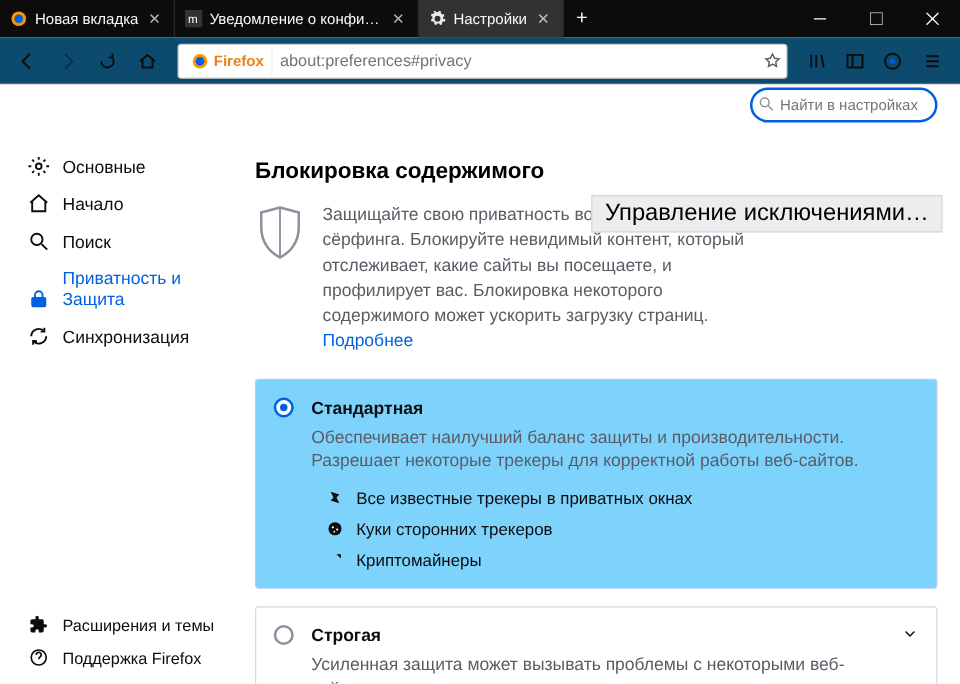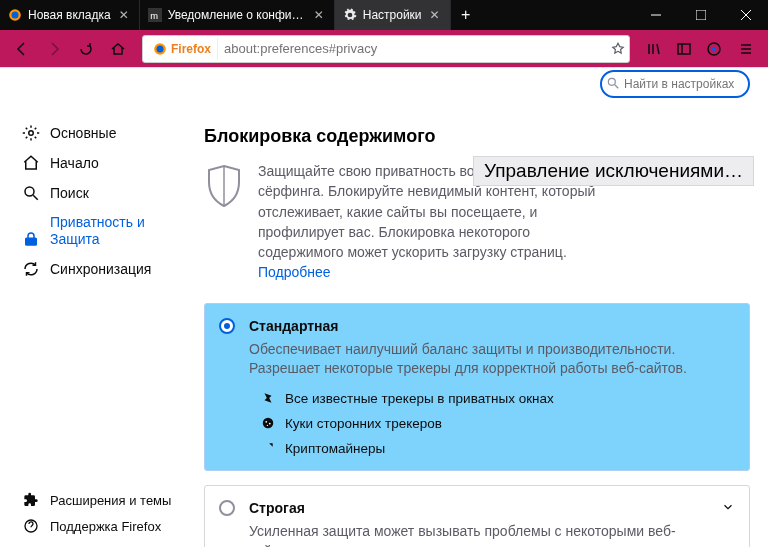--- a/index.html
+++ b/index.html
@@ -6,21 +6,21 @@
 html, body { width: 768px; height: 547px; overflow: hidden; background: #fff; }
 .titlebar { height: 30px; background: #0c0c0d; display: flex; align-items: stretch; color: #f9f9fa; font-size: 12px; }
 .tab { display: flex; align-items: center; padding: 0 8px; gap: 6px; border-right: 1px solid #2a2a2e; max-width: 180px; min-width: 0; }
 .tab.active { background: #323234; }
 .tab-title { white-space: nowrap; overflow: hidden; text-overflow: ellipsis; flex: 1; font-size: 12px; }
 .tab-close { width: 14px; height: 14px; display: flex; align-items: center; justify-content: center; cursor: pointer; opacity: .7; }
 .tab-add { width: 30px; display: flex; align-items: center; justify-content: center; cursor: pointer; font-size: 16px; }
 .titlebar-spacer { flex: 1; }
 .win-controls { display: flex; }
 .win-btn { width: 45px; display: flex; align-items: center; justify-content: center; cursor: pointer; }
-.toolbar { height: 38px; background: #be185d; border-bottom: 1px solid #e0e0e2; display: flex; align-items: center; padding: 0 8px; gap: 4px; }
+.toolbar { height: 38px; background: #0c4a6e; border-bottom: 1px solid #e0e0e2; display: flex; align-items: center; padding: 0 8px; gap: 4px; }
 .tb-btn { width: 28px; height: 28px; display: flex; align-items: center; justify-content: center; cursor: pointer; border-radius: 2px; }
 .tb-btn.disabled { opacity: .4; }
 .urlbar { flex: 1; height: 28px; background: #fff; border: 1px solid #ccc; border-radius: 3px; display: flex; align-items: center; margin: 0 6px; padding: 0 4px; gap: 6px; }
 .urlbar .identity { display:flex; align-items:center; gap:4px; font-size:12px; padding:0 6px; height:22px; border-right:1px solid #eee; }
 .urlbar .identity b { color:#ed801d; font-weight:600; }
 .url-text { flex:1; font-size:13px; color:#737373; }
 .right-icons { display:flex; gap:2px; }
 .content { height: 479px; background: #fff; display: flex; position: relative; }
 .sidebar { width: 180px; padding: 50px 0 0 14px; font-size: 14px; }
 .side-item { display:flex; align-items:flex-end; gap:10px; padding:6px 8px; cursor:pointer; border-radius:2px; color:#0c0c0d; }

